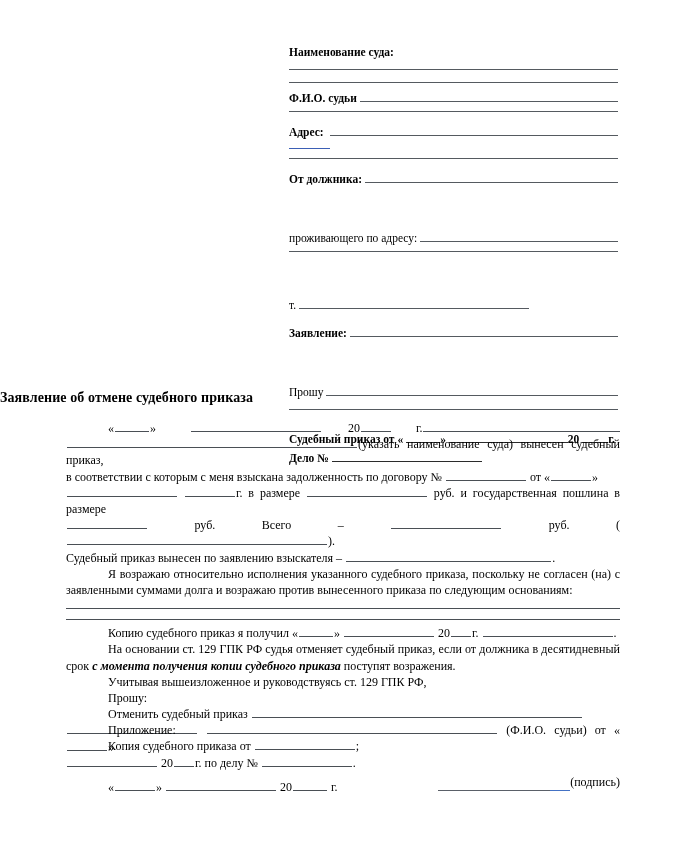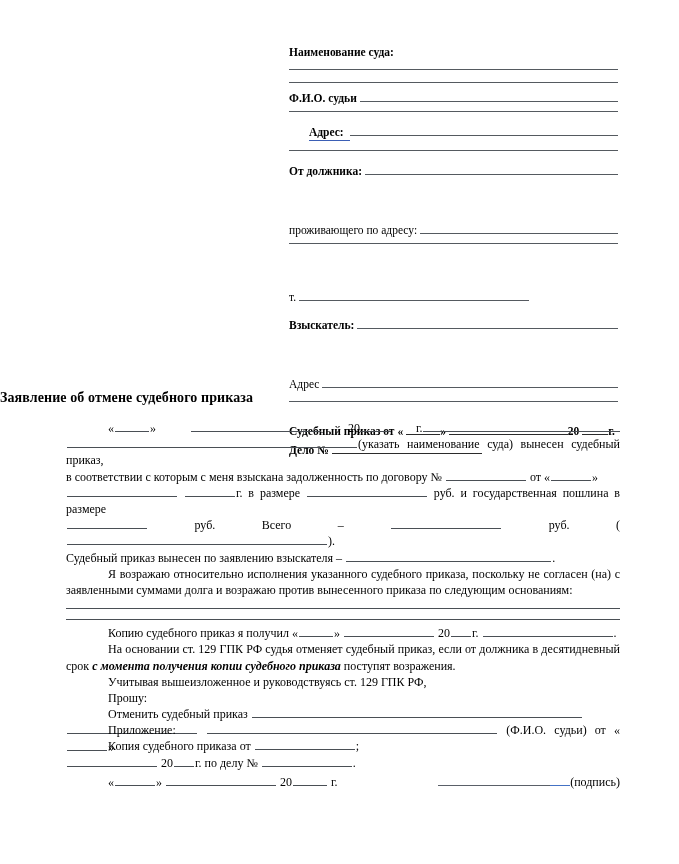--- a/index.html
+++ b/index.html
@@ -43,23 +43,22 @@
     flex: 0 0 auto;
     padding-right: 3px;
   }
   .hdr-label.reg {
     font-weight: normal;
     margin-top: 41px;
   }
   .hdr-label.linky {
     color: #000000;
     border-bottom: 1px solid #3b5fb5;
-    padding-bottom: 0px;
+    padding-bottom: 8px;
     padding-right: 6px;
-    margin-left: 20px;
   }
   .fill {
     flex: 1 1 auto;
     border-bottom: 1px solid #555a60;
     height: 11px;
   }
   .fill.dark {
     border-bottom: 1px solid #2b2b2b;
   }
   .rule {
@@ -173,21 +172,21 @@
   .sig-left {
     padding-left: 42px;
     flex: 0 0 auto;
   }
   .sig-spacer {
     flex: 1 1 auto;
   }
   .sig-right {
     flex: 0 0 auto;
     display: flex;
-    align-items: flex-start;
+    align-items: flex-end;
   }
   .sig-line-grey {
     display: inline-block;
     width: 112px;
     border-bottom: 1px solid #5a6068;
     height: 11px;
   }
   .sig-line-blue {
     display: inline-block;
     width: 20px;
@@ -241,26 +240,26 @@
     <div class="rule"></div>
     <div class="sp5"></div>
 
     <div class="hdr-row">
       <span class="hdr-label reg">т.</span>
       <span class="fill" style="flex:0 0 230px;"></span>
     </div>
     <div class="sp12"></div>
 
     <div class="hdr-row">
-      <span class="hdr-label">Взыскатель:</span>
+      <span class="hdr-label">Заявление:</span>
       <span class="fill"></span>
     </div>
     <div class="sp3"></div>
     <div class="hdr-row">
-      <span class="hdr-label reg">Адрес</span>
+      <span class="hdr-label reg">Прошу</span>
       <span class="fill"></span>
     </div>
     <div class="sp9"></div>
     <div class="rule"></div>
     <div class="sp12"></div>
     <div class="sp9"></div>
 
     <div class="hdr-row">
       <span class="hdr-label">Судебный приказ от</span>
       <span class="hdr-label">«</span>

